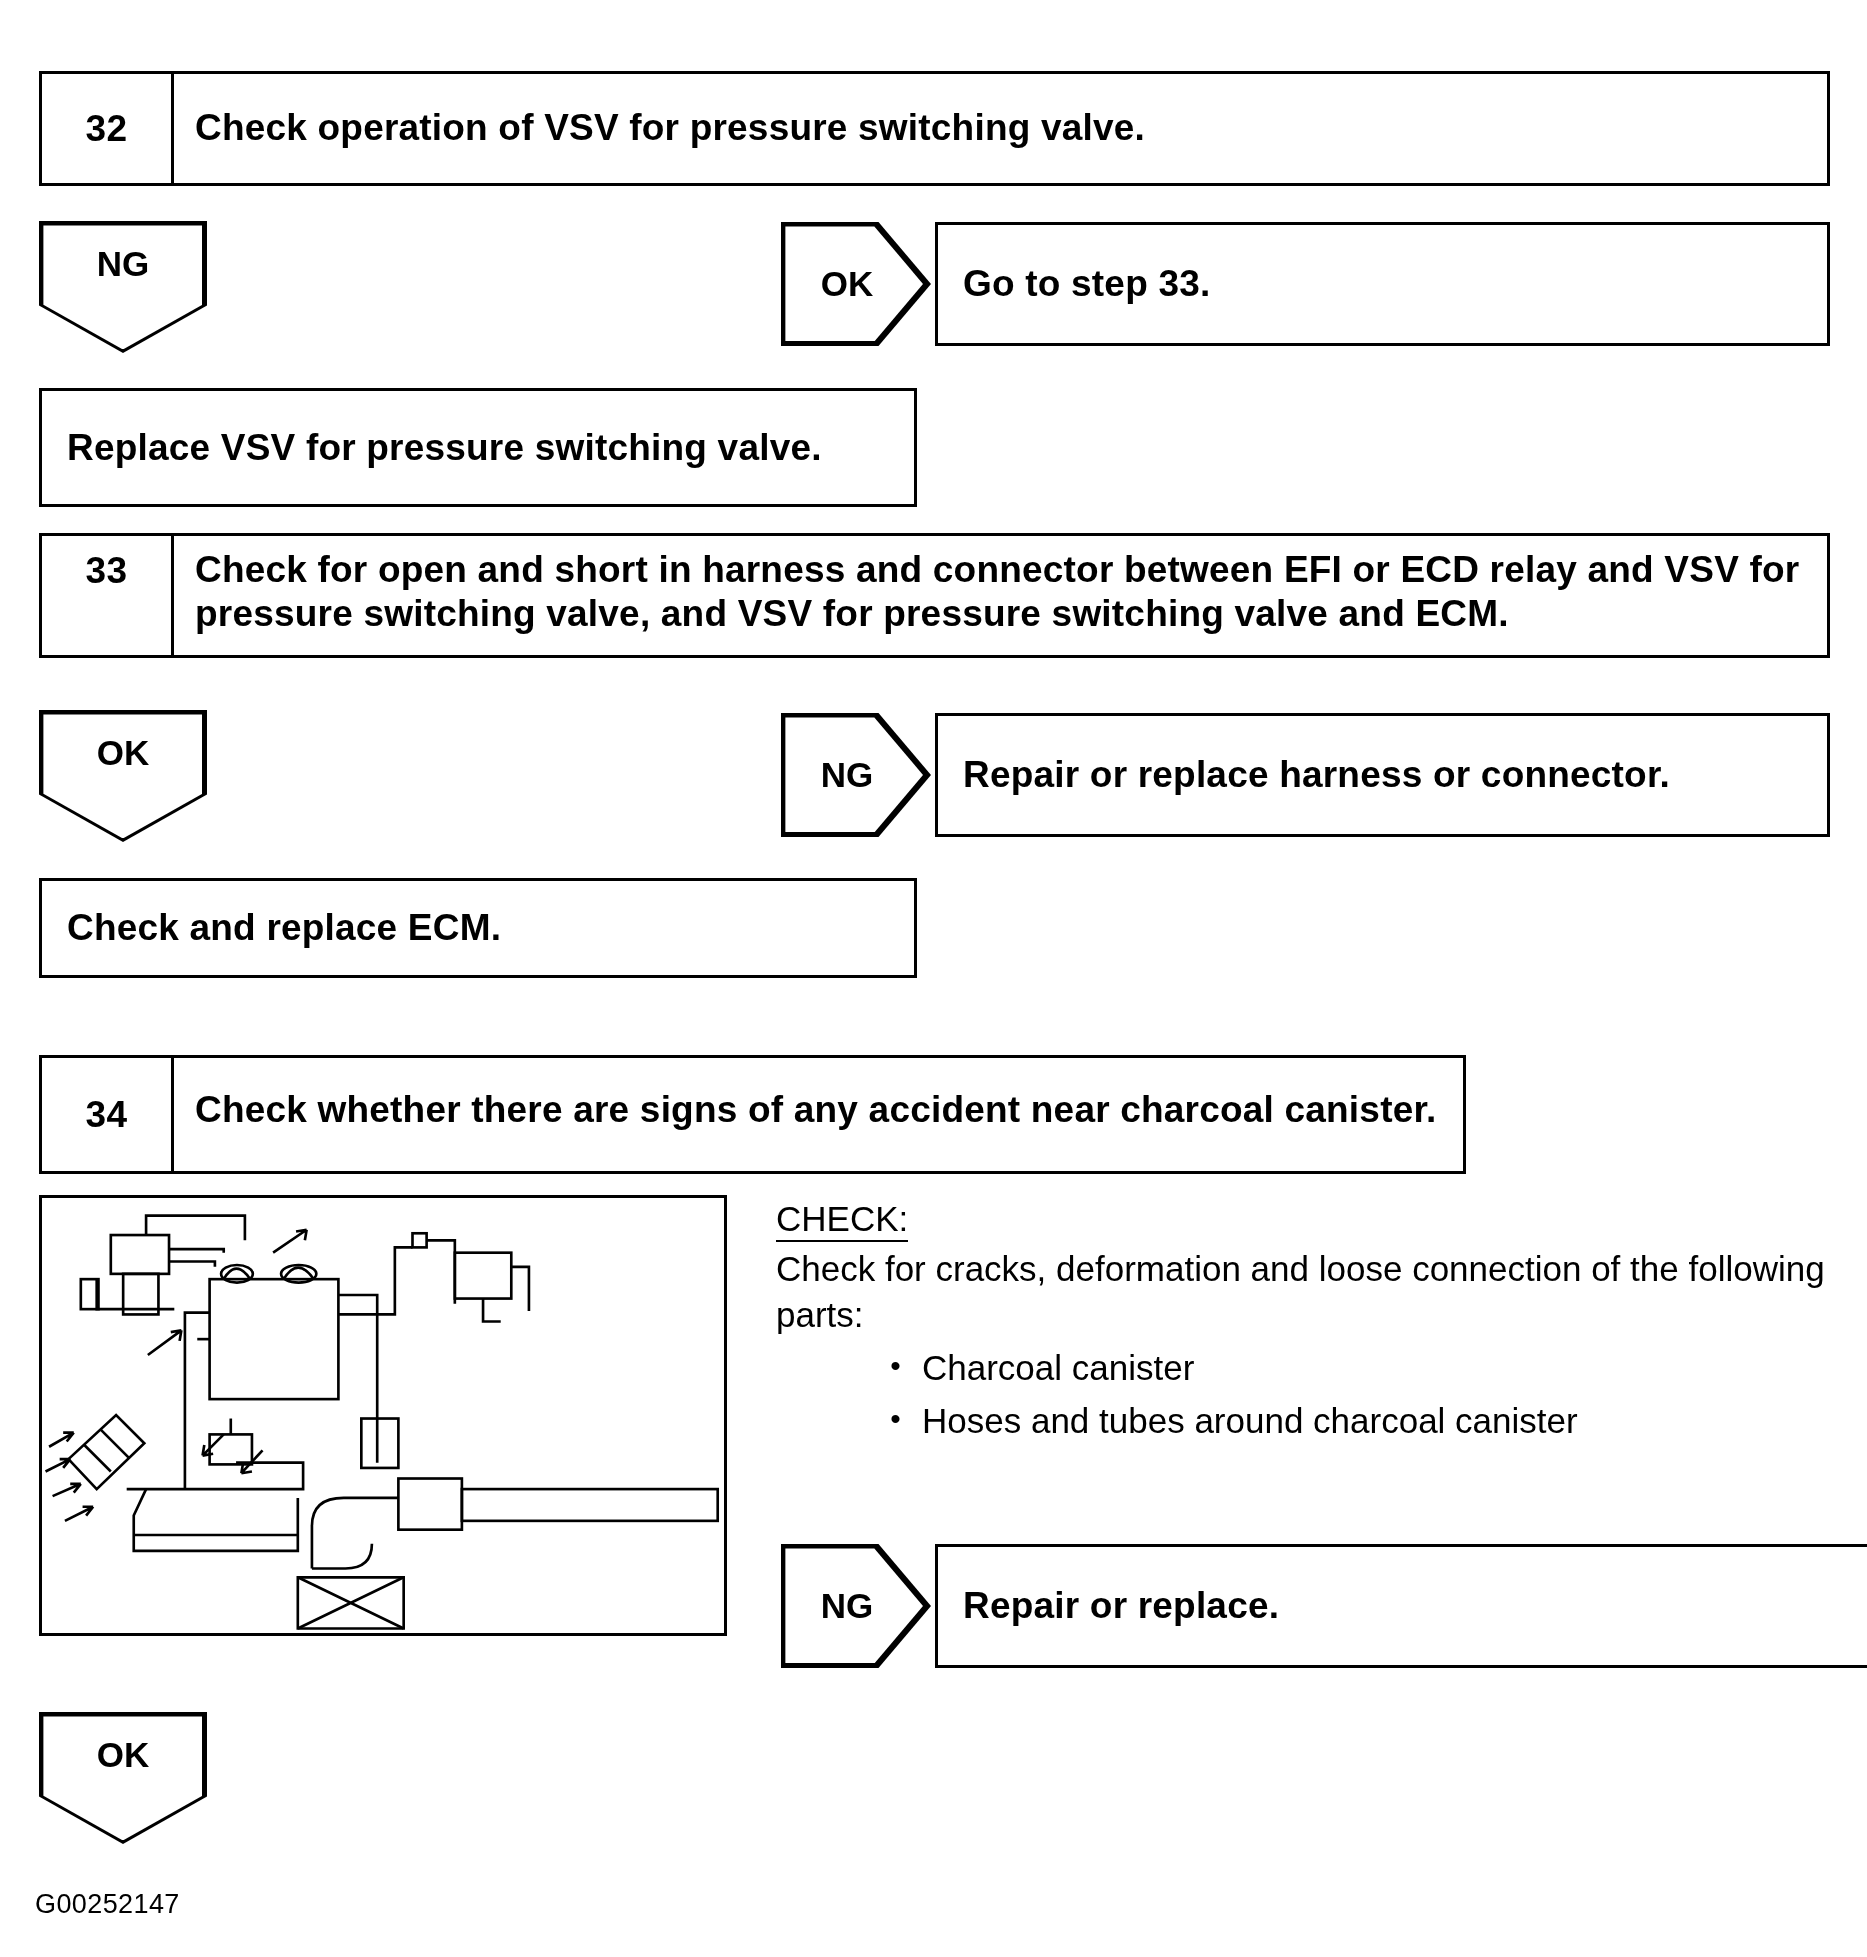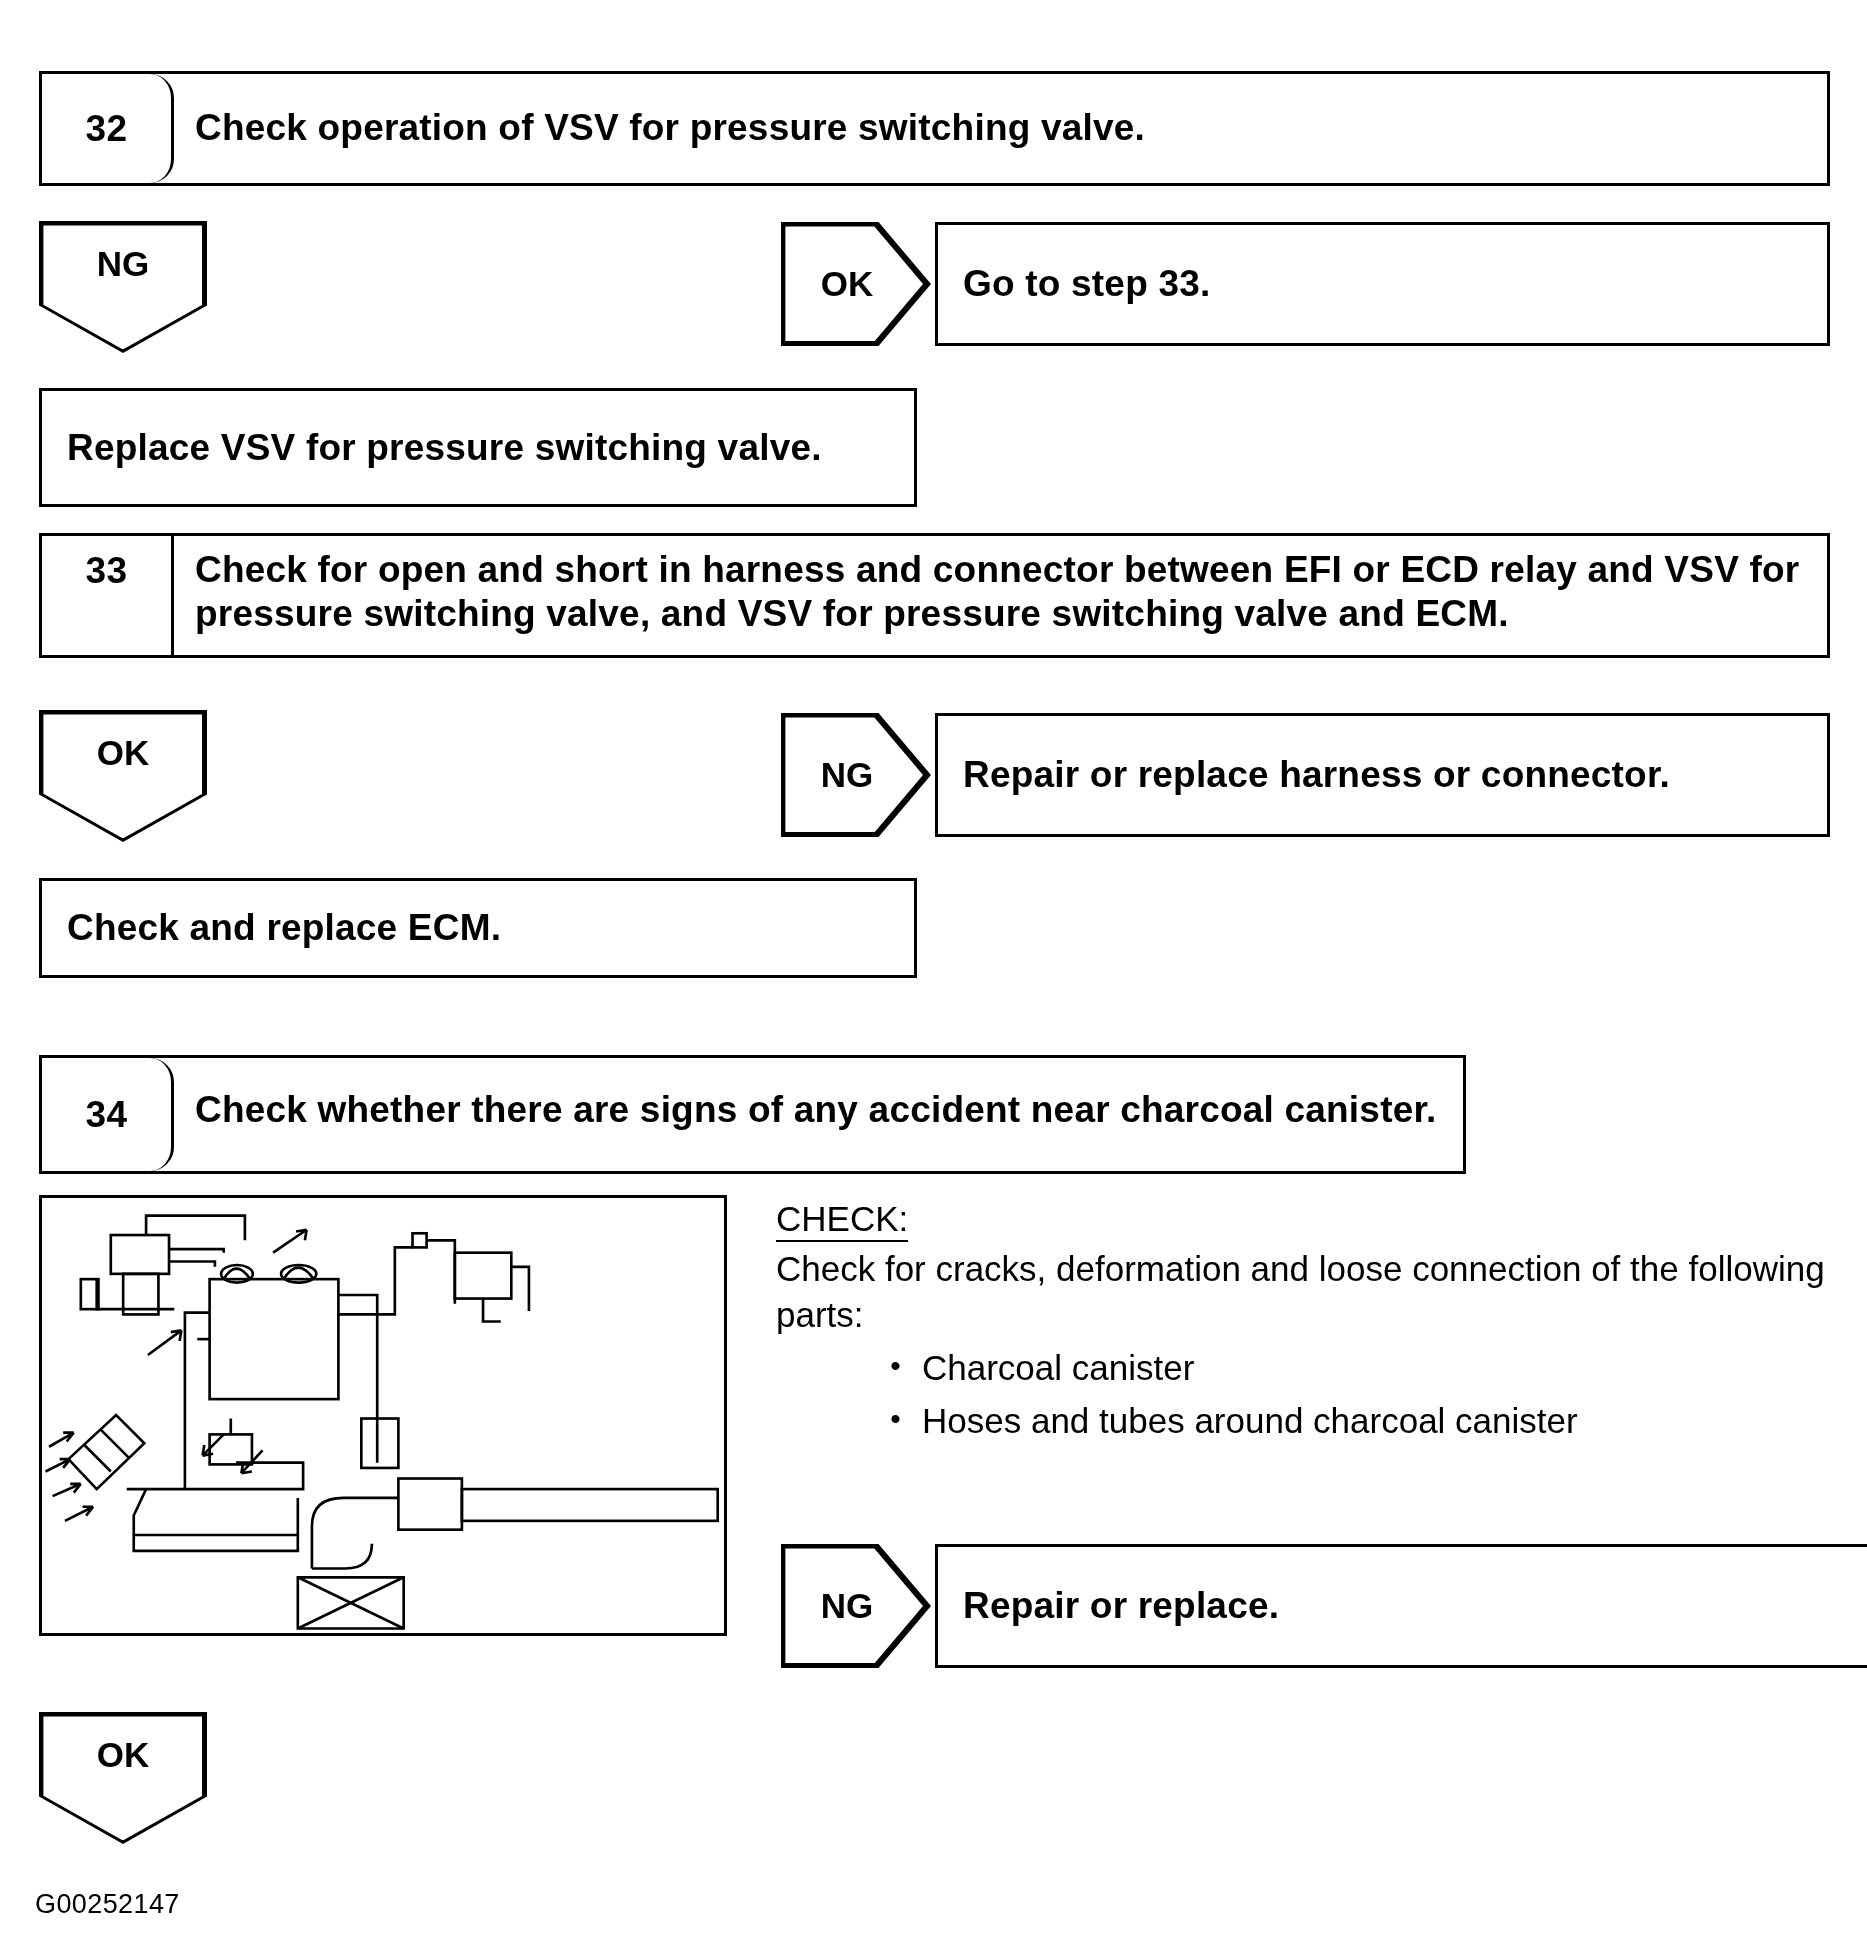--- a/index.html
+++ b/index.html
@@ -41,21 +41,20 @@
     align-items: flex-start;
     justify-content: center;
     padding-top: 14px;
     font-size: 37px;
     font-weight: bold;
     letter-spacing: 0.4px;
   }
   .step-num.center {
     align-items: center;
     padding-top: 0;
-    border-radius: 24px;
   }
   .step-text {
     flex: 1;
     padding: 12.4px 16px 8.8px 21px;
     font-size: 37px;
     font-weight: bold;
     line-height: 1.18;
     letter-spacing: 0.2px;
   }
   .plain-box {

